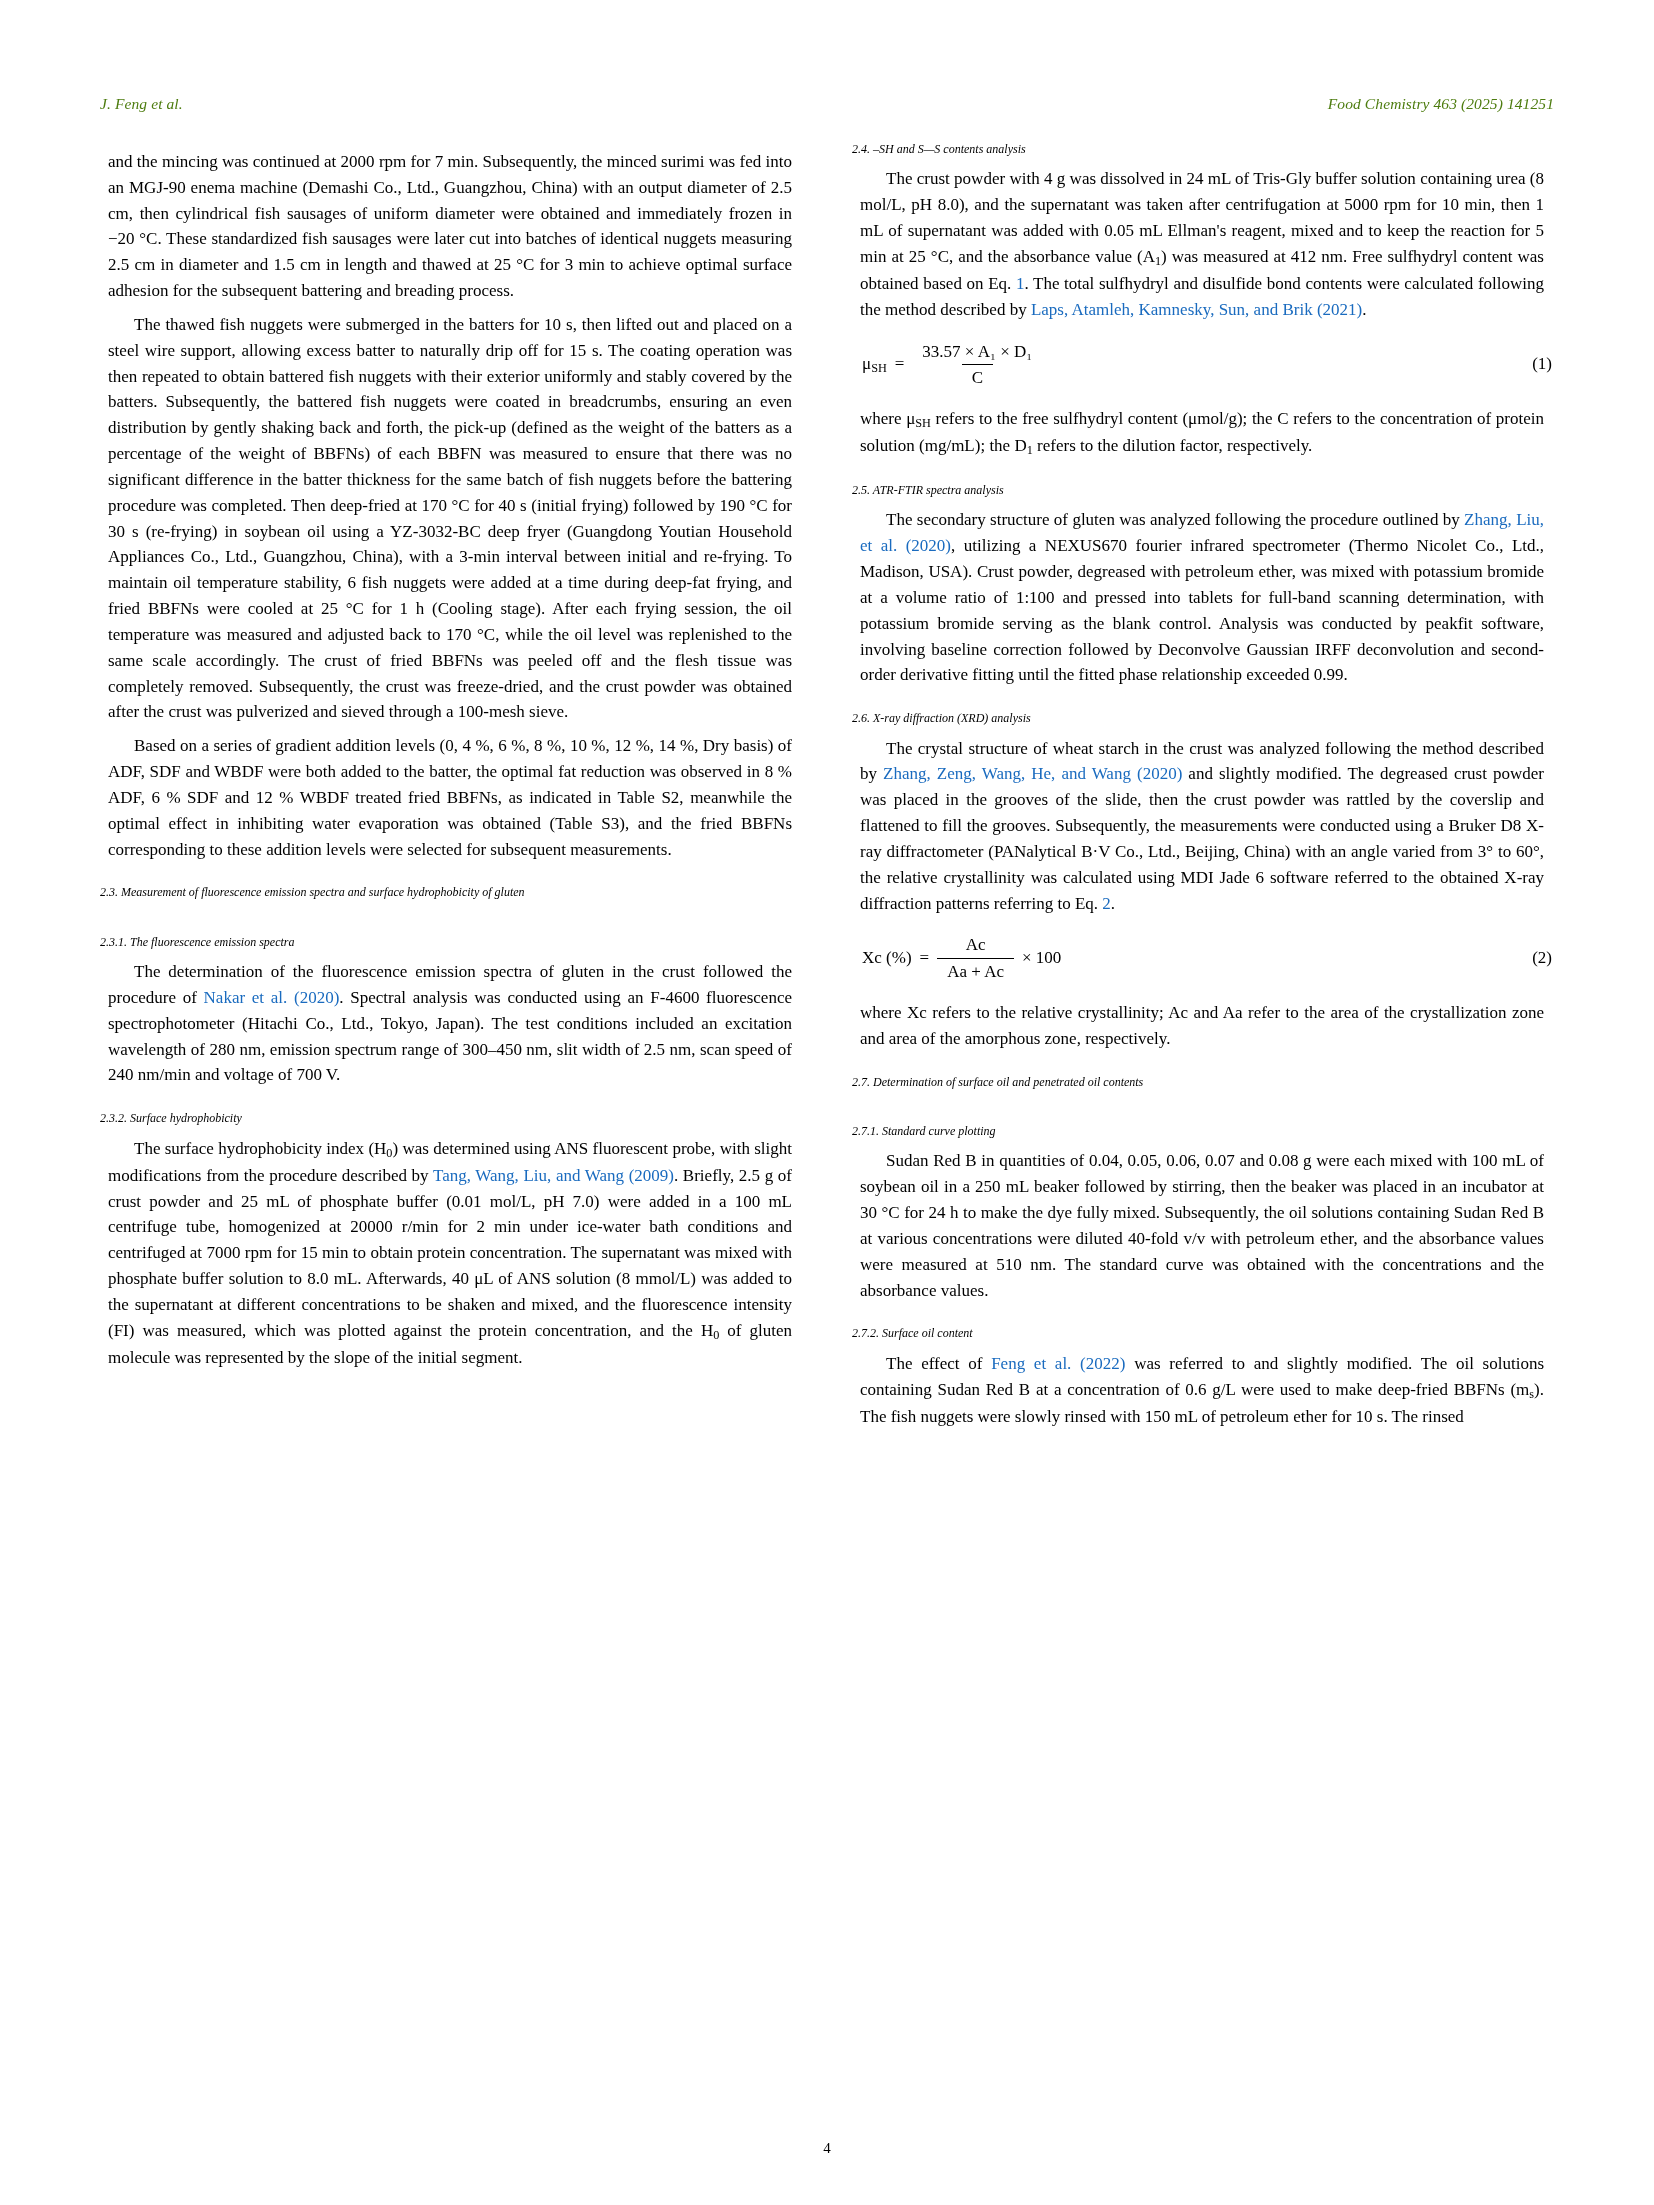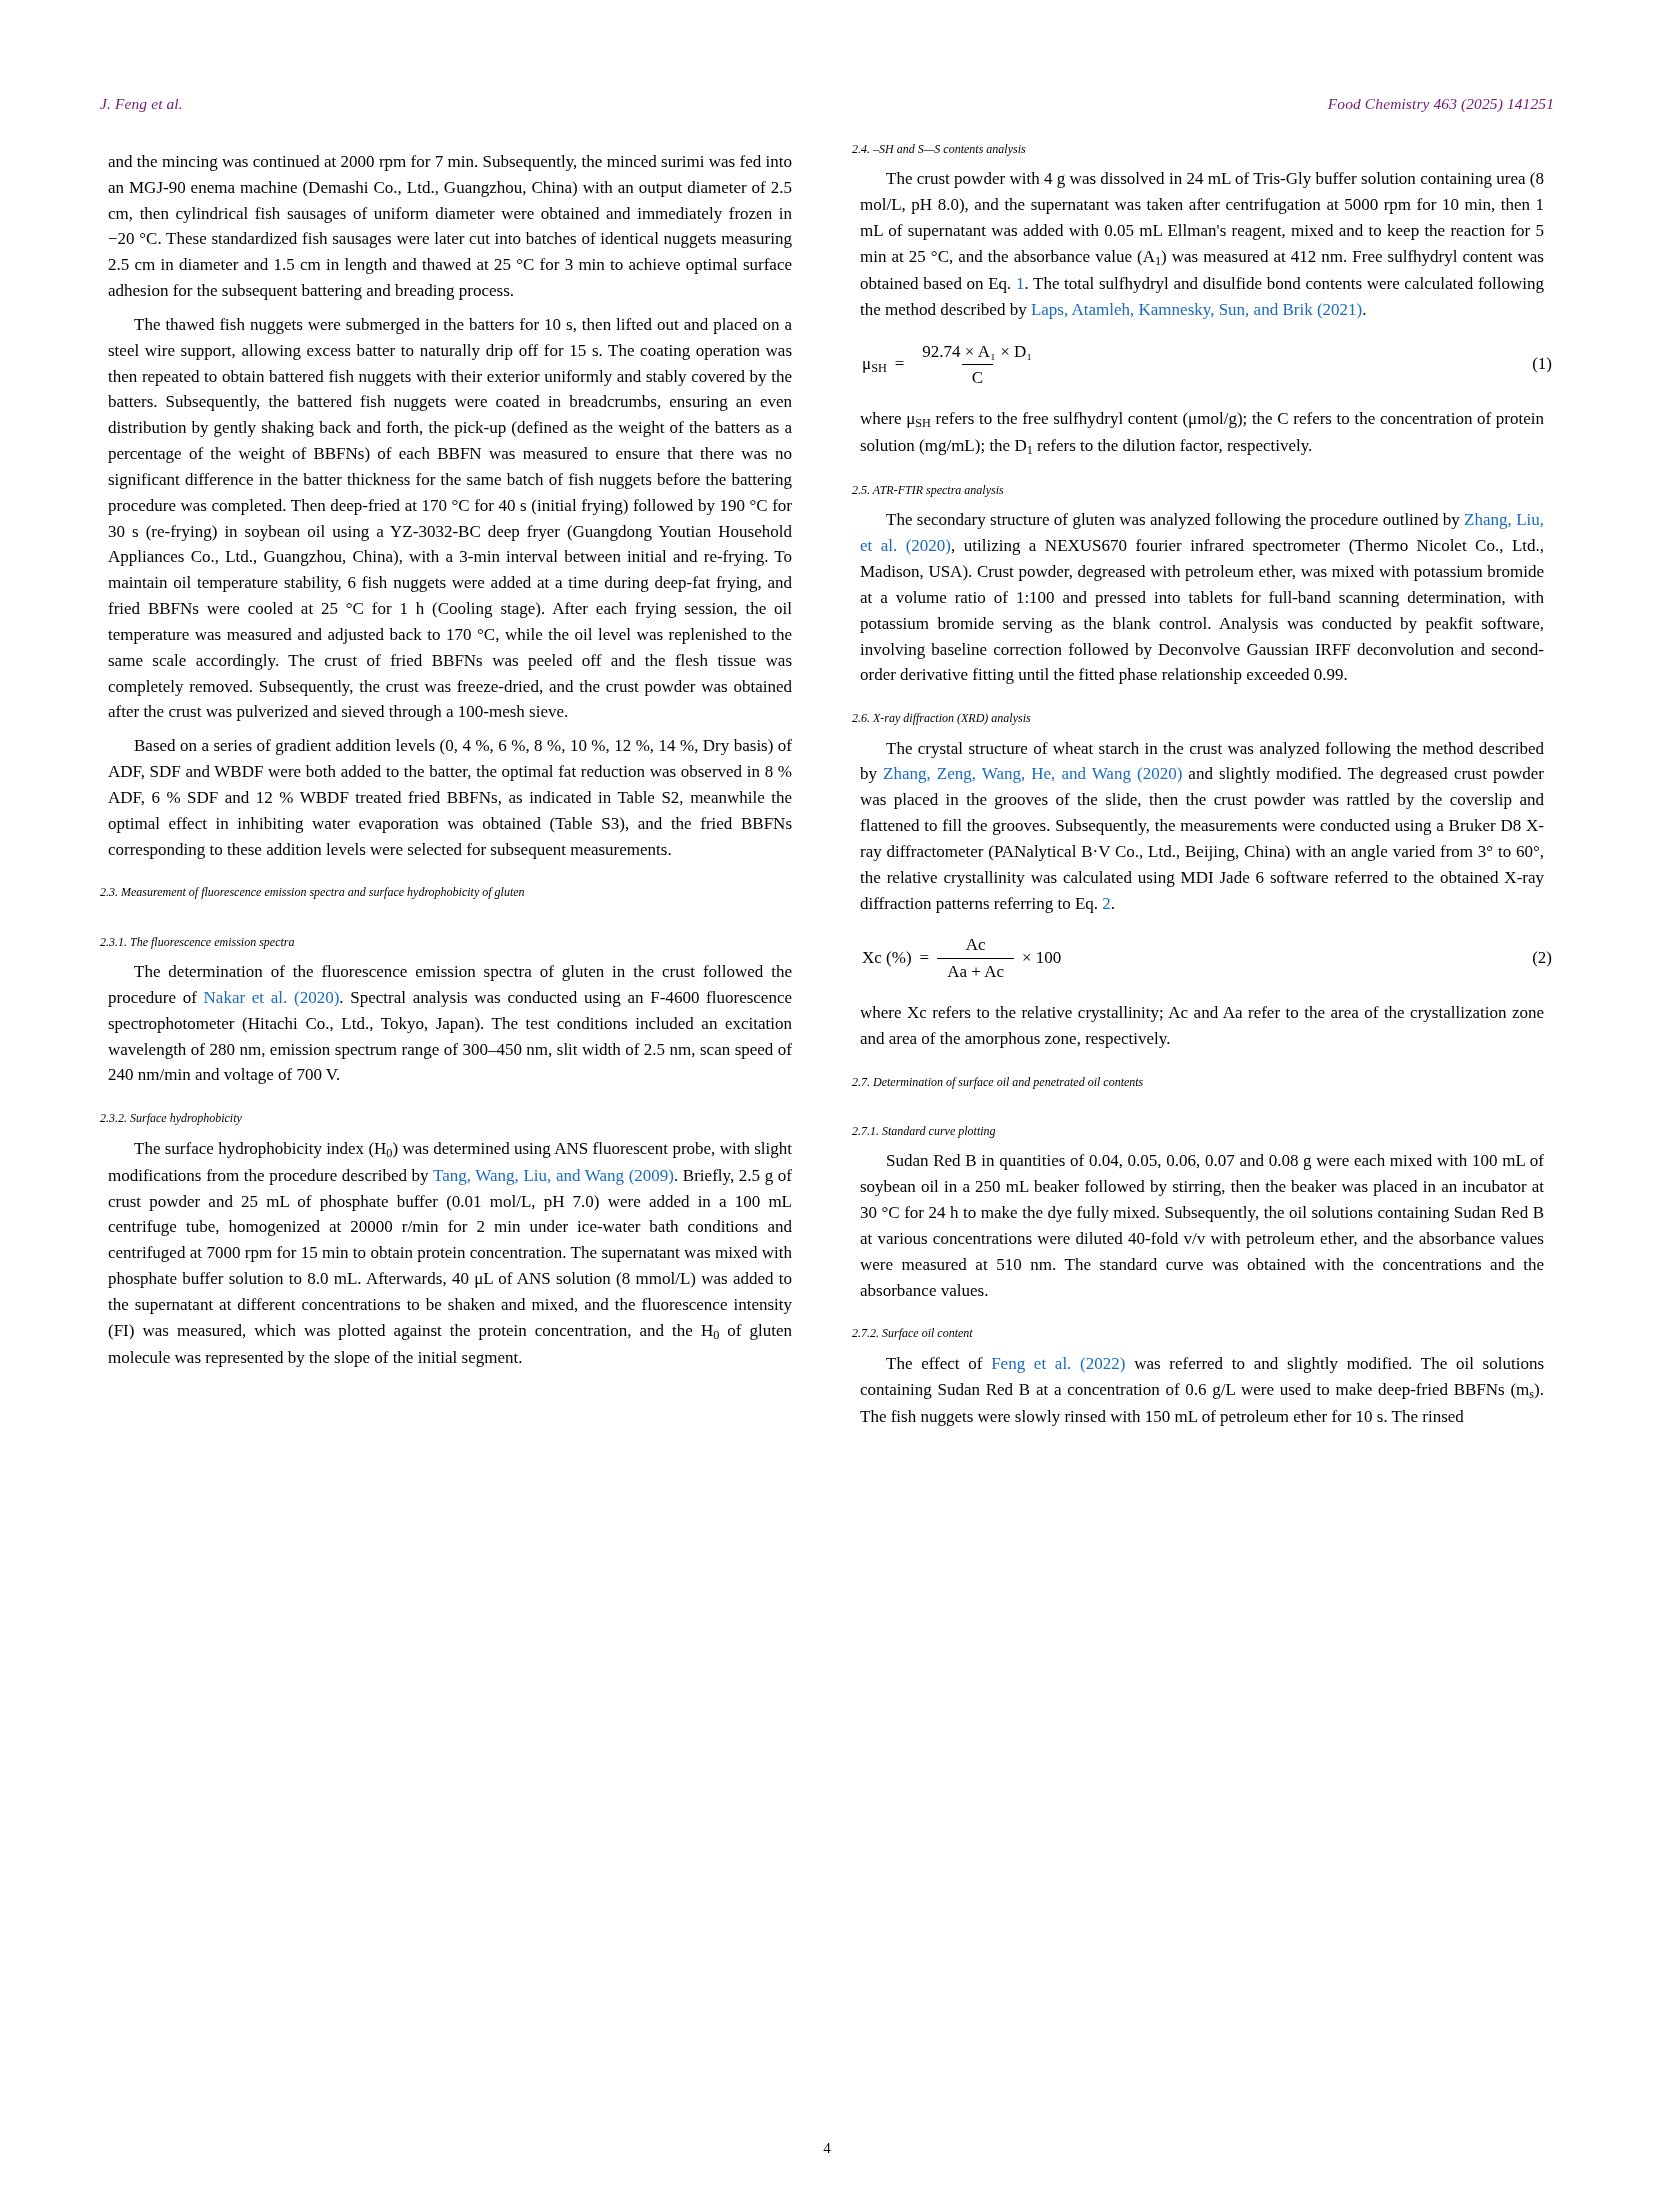--- a/index.html
+++ b/index.html
@@ -15,21 +15,21 @@
     font-family: "Liberation Serif", serif;
     color: #000000;
     box-sizing: border-box;
     padding: 95px 100px 60px 100px;
   }
   .runhead {
     display: flex;
     justify-content: space-between;
     font-style: italic;
     font-size: 15.5px;
-    color: #701a75;
+    color: #4d7c0f;
     margin-bottom: 28px;
     letter-spacing: 0.1px;
   }
   .columns {
     display: flex;
     gap: 52px;
     align-items: flex-start;
   }
   .col {
     width: 700px;
@@ -136,21 +136,21 @@
     <div class="col">
 
       <h3 class="sec" style="margin-top:0">2.4.  –SH and S—S contents analysis</h3>
       <p><span>The crust powder with 4 g was dissolved in 24 mL of Tris-Gly buffer solution containing urea (8 mol/L, pH 8.0), and the supernatant was taken after centrifugation at 5000 rpm for 10 min, then 1 mL of supernatant was added with 0.05 mL Ellman's reagent, mixed and to keep the reaction for 5 min at 25 °C, and the absorbance value (A</span><sub>1</sub><span>) was measured at 412 nm. Free sulfhydryl content was obtained based on Eq. </span><span class="lnk">1</span><span>. The total sulfhydryl and disulfide bond contents were calculated following the method described by </span><span class="lnk">Laps, Atamleh, Kamnesky, Sun, and Brik (2021)</span><span>.</span></p>
 
       <div class="eq">
         <div class="eq-body">
           <span><span>μ</span><sub>SH</sub></span>
           <span>=</span>
           <span class="frac">
-            <span class="num">92.74 × A₁ × D₁</span>
+            <span class="num">33.57 × A₁ × D₁</span>
             <span class="den">C</span>
           </span>
         </div>
         <span class="eq-num">(1)</span>
       </div>
 
       <p class="noindent"><span>where μ</span><sub>SH</sub><span> refers to the free sulfhydryl content (μmol/g); the C refers to the concentration of protein solution (mg/mL); the D</span><sub>1</sub><span> refers to the dilution factor, respectively.</span></p>
 
       <h3 class="sec">2.5.  ATR-FTIR spectra analysis</h3>
       <p><span>The secondary structure of gluten was analyzed following the procedure outlined by </span><span class="lnk">Zhang, Liu, et al. (2020)</span><span>, utilizing a NEXUS670 fourier infrared spectrometer (Thermo Nicolet Co., Ltd., Madison, USA). Crust powder, degreased with petroleum ether, was mixed with potassium bromide at a volume ratio of 1:100 and pressed into tablets for full-band scanning determination, with potassium bromide serving as the blank control. Analysis was conducted by peakfit software, involving baseline correction followed by Deconvolve Gaussian IRFF deconvolution and second-order derivative fitting until the fitted phase relationship exceeded 0.99.</span></p>

